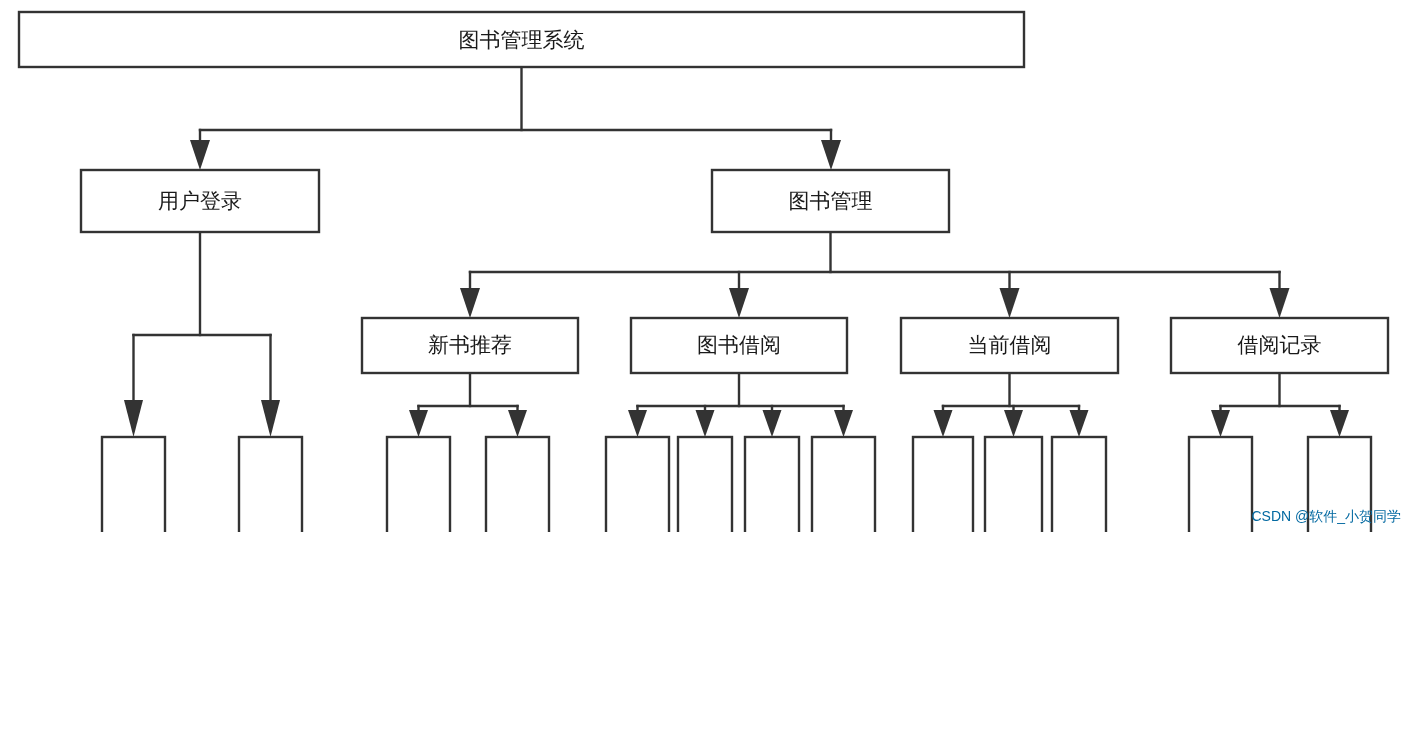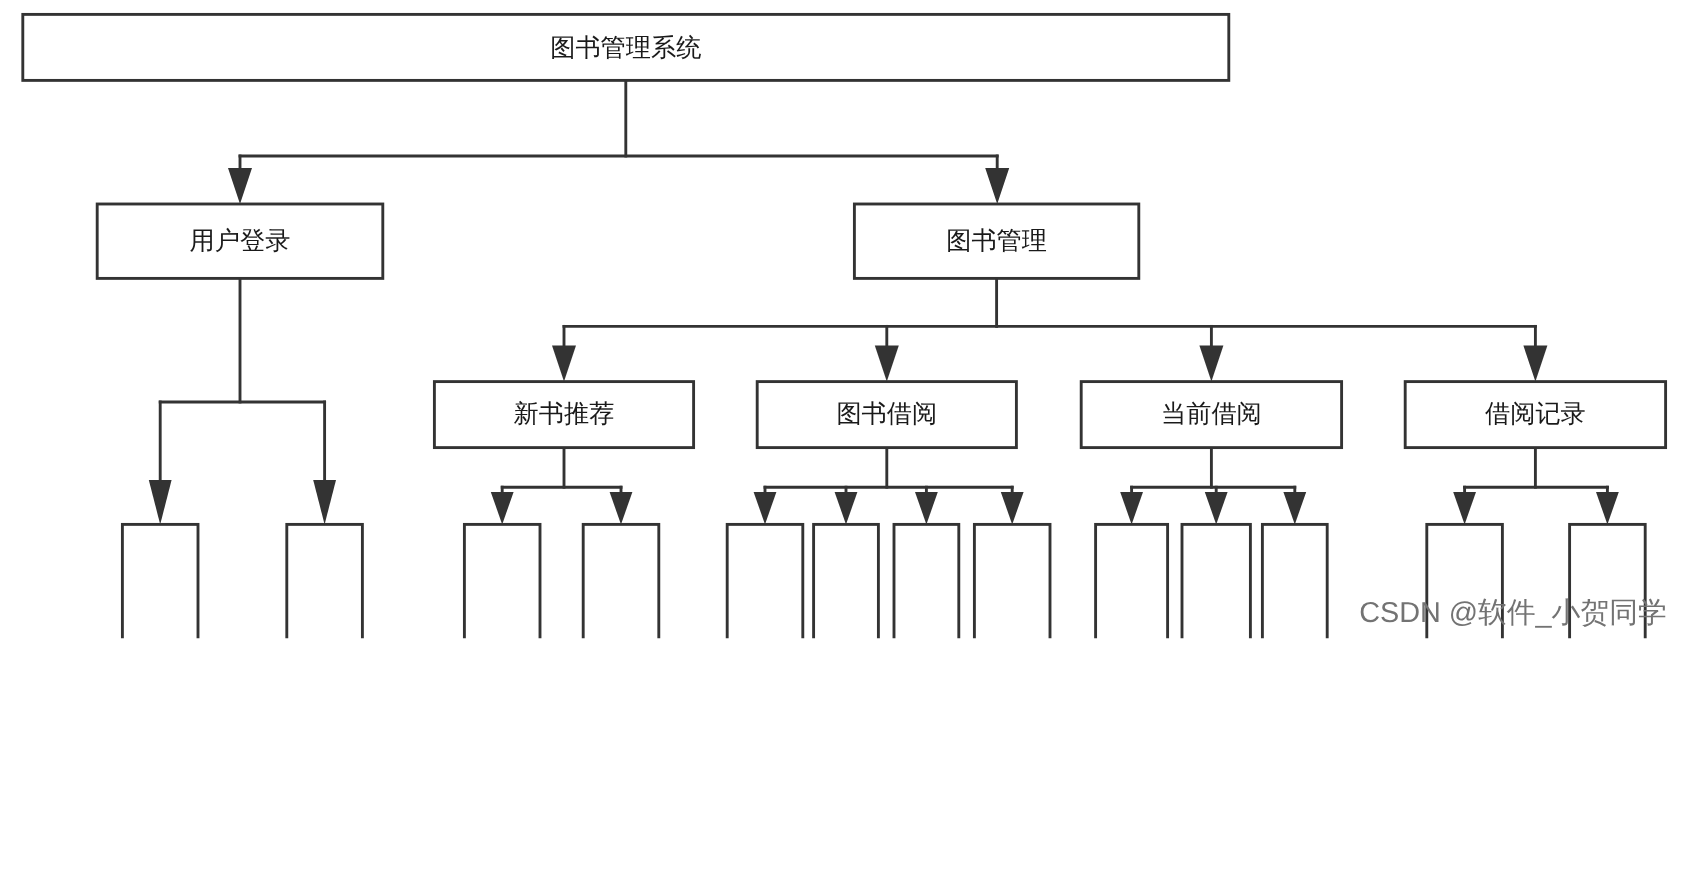--- a/index.html
+++ b/index.html
@@ -57,25 +57,25 @@
     color: #1a1a1a;
     display: flex;
     align-items: center;
     justify-content: center;
     text-align: center;
     white-space: nowrap;
     pointer-events: none;
   }
   .watermark {
     position: absolute;
-    right: 16px;
+    right: 4px;
     bottom: 6px;
     font-family: "Liberation Sans", "DejaVu Sans", sans-serif;
-    font-size: 24px;
-    color: #737373;
+    font-size: 14px;
+    color: #0369a1;
     white-space: nowrap;
   }
 </style>
 </head>
 <body>
 
 <div id="stage">
 
   <svg id="diagram" viewBox="0 0 1405 747">
 

